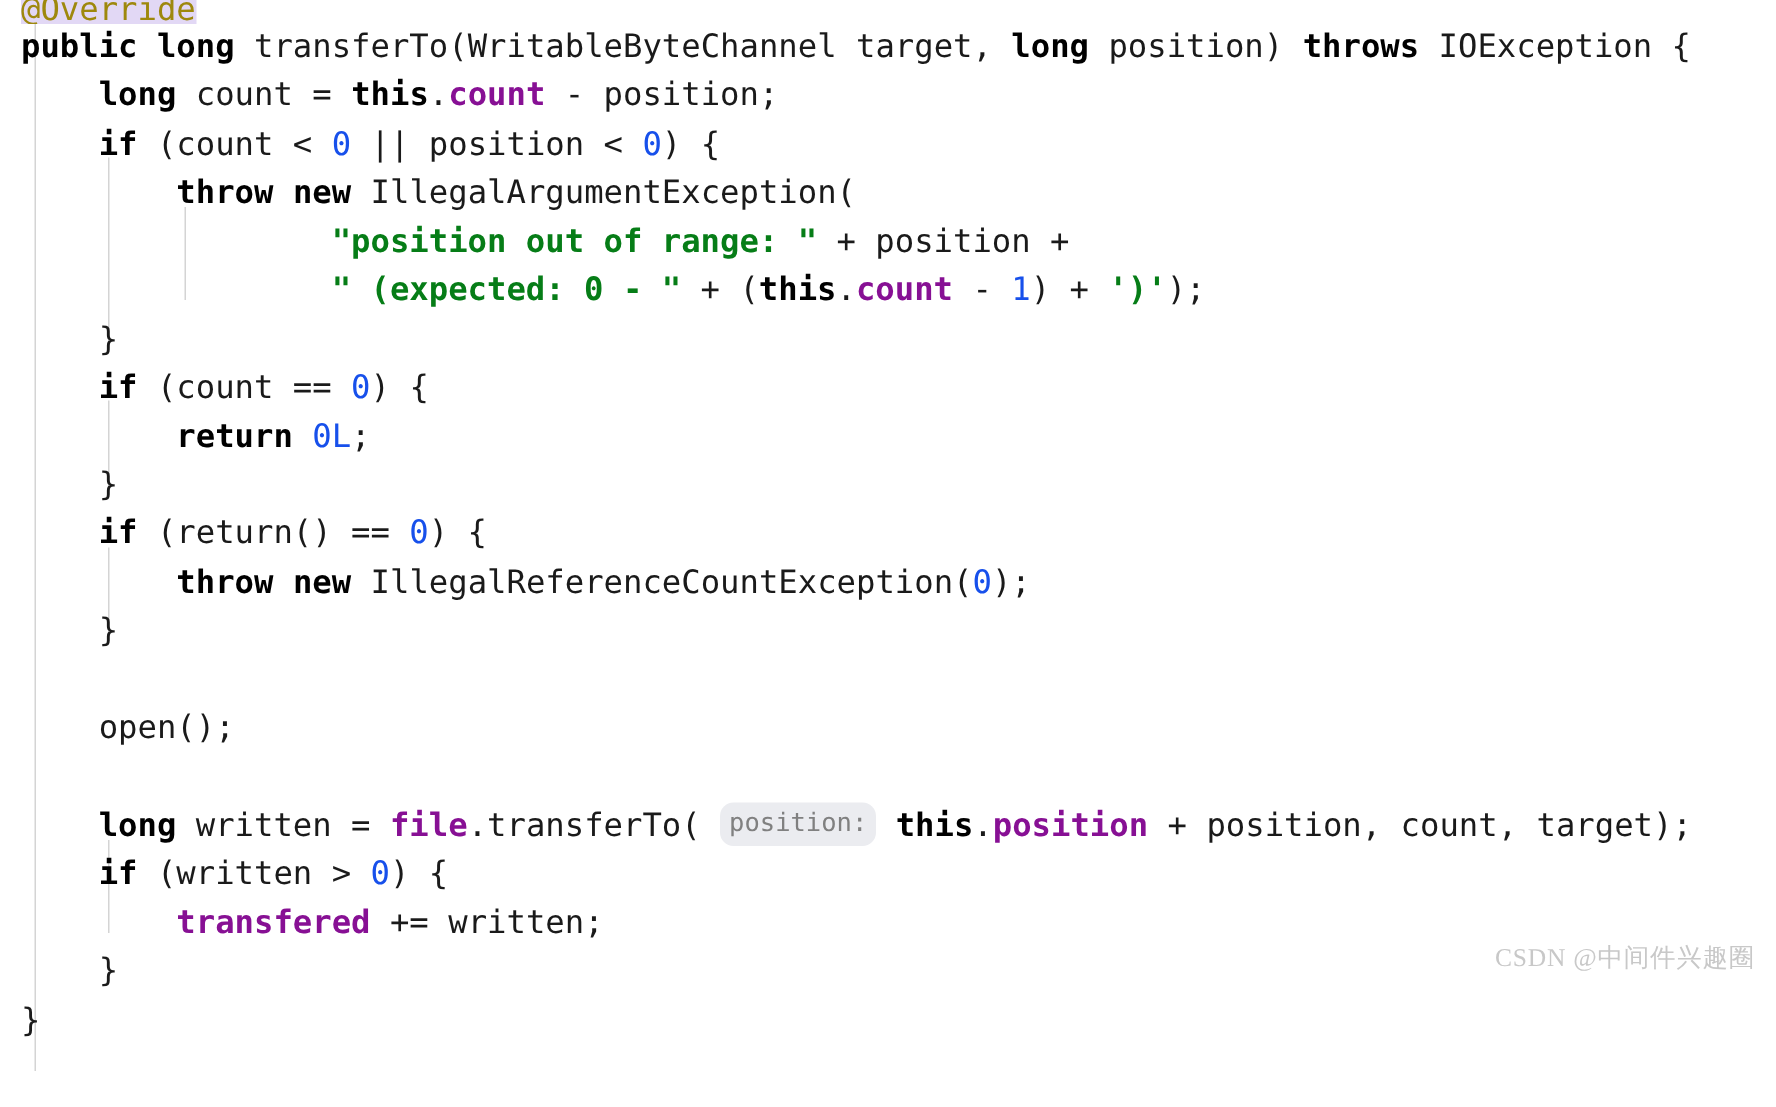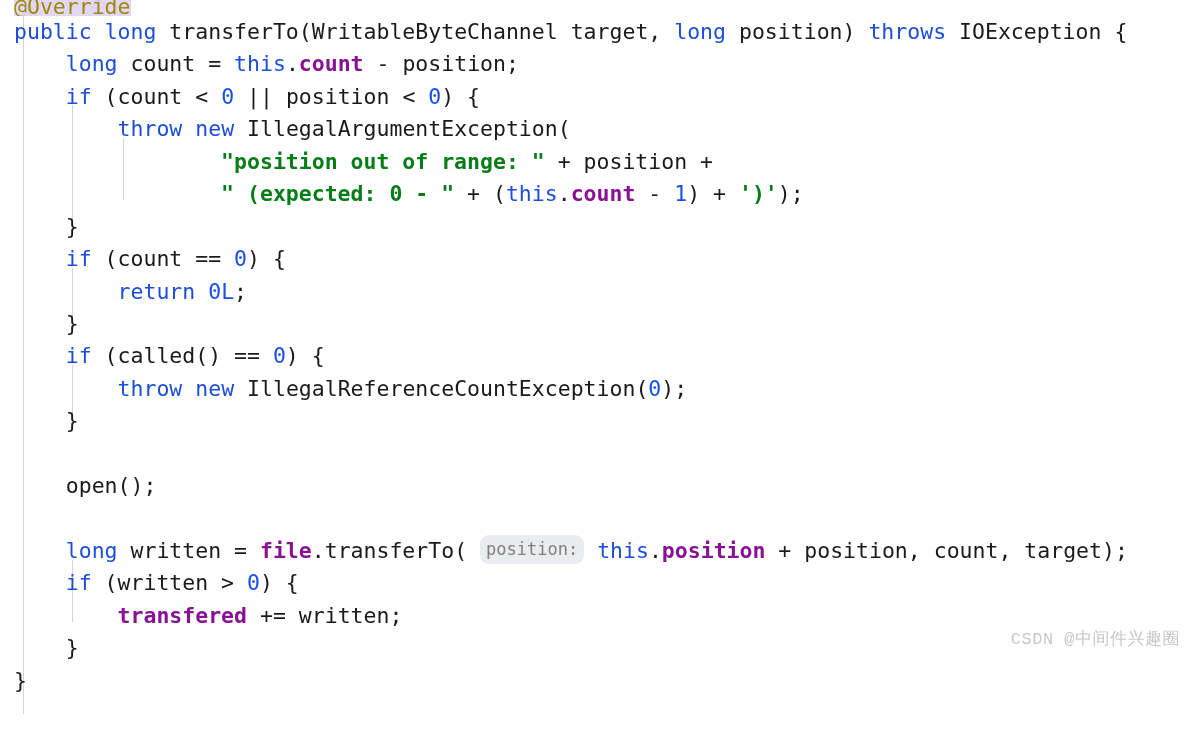--- a/index.html
+++ b/index.html
@@ -52,21 +52,21 @@
     padding-left: 14px;
     color: #1a1a1a;
   }
   .line.first {
     height: 16px;
     line-height: 14px;
     overflow: hidden;
   }
 
   
-  .kw   { color: #1d4ed8; font-weight: normal; }
+  .kw   { color: #000000; font-weight: bold; }
   .num  { color: #1750eb; }
   .str  { color: #067d17; font-weight: bold; }
   .fld  { color: #871094; font-weight: bold; }
   .cmt  { color: #8c8c8c; font-style: italic; }
   .ann  { color: #9e880d; }
   .plain{ color: #1a1a1a; }
 
   .annhl {
     background: #e2d8f5;
   }
@@ -81,24 +81,24 @@
     font-weight: normal;
     padding: 4px 6px;
     line-height: 21px;
     vertical-align: 3px;
     letter-spacing: 0;
   }
 
   
   .watermark {
     position: absolute;
-    right: 4px;
+    right: 14px;
     bottom: 6px;
     color: #c8c8c8;
-    font-family: Liberation Mono, monospace;
+    font-family: Liberation Serif, serif;
     font-size: 17px;
     letter-spacing: 0.5px;
     white-space: nowrap;
   }
 </style>
 </head>
 <body>
 
 <div id="editor">
 
@@ -128,21 +128,21 @@
     <div class="line"><span class="plain">                </span><span class="str">" (expected: 0 - "</span><span class="plain"> + (</span><span class="kw">this</span><span class="plain">.</span><span class="fld">count</span><span class="plain"> - </span><span class="num">1</span><span class="plain">) + </span><span class="str">')'</span><span class="plain">);</span></div>
 
     <div class="line"><span class="plain">    }</span></div>
 
     <div class="line"><span class="plain">    </span><span class="kw">if</span><span class="plain"> (</span><span class="plain">count</span><span class="plain"> == </span><span class="num">0</span><span class="plain">) {</span></div>
 
     <div class="line"><span class="plain">        </span><span class="kw">return</span> <span class="num">0L</span><span class="plain">;</span></div>
 
     <div class="line"><span class="plain">    }</span></div>
 
-    <div class="line"><span class="plain">    </span><span class="kw">if</span><span class="plain"> (</span><span class="plain">called()</span><span class="plain"> == </span><span class="num">0</span><span class="plain">) {</span></div>
+    <div class="line"><span class="plain">    </span><span class="kw">if</span><span class="plain"> (</span><span class="plain">return()</span><span class="plain"> == </span><span class="num">0</span><span class="plain">) {</span></div>
 
     <div class="line"><span class="plain">        </span><span class="kw">throw</span> <span class="kw">new</span> <span class="plain">IllegalReferenceCountException</span><span class="plain">(</span><span class="num">0</span><span class="plain">);</span></div>
 
     <div class="line"><span class="plain">    }</span></div>
 
     <div class="line"><span class="plain">    </span></div>
 
     <div class="line"><span class="plain">    </span><span class="plain">open();</span></div>
 
     <div class="line"><span class="plain"> </span></div>

